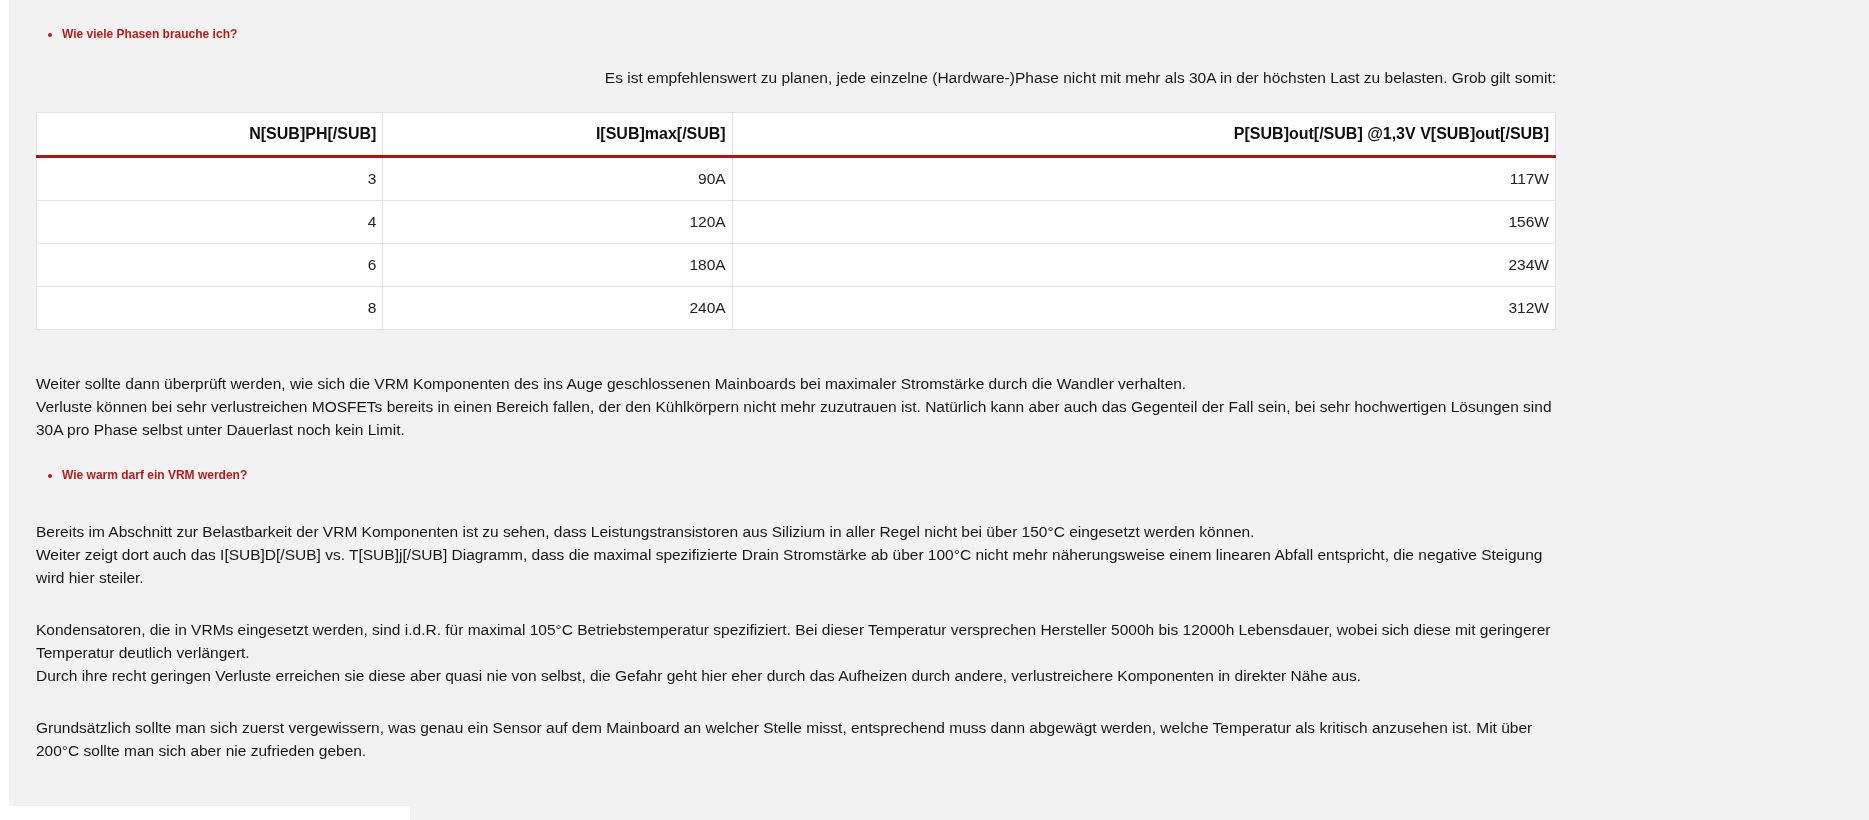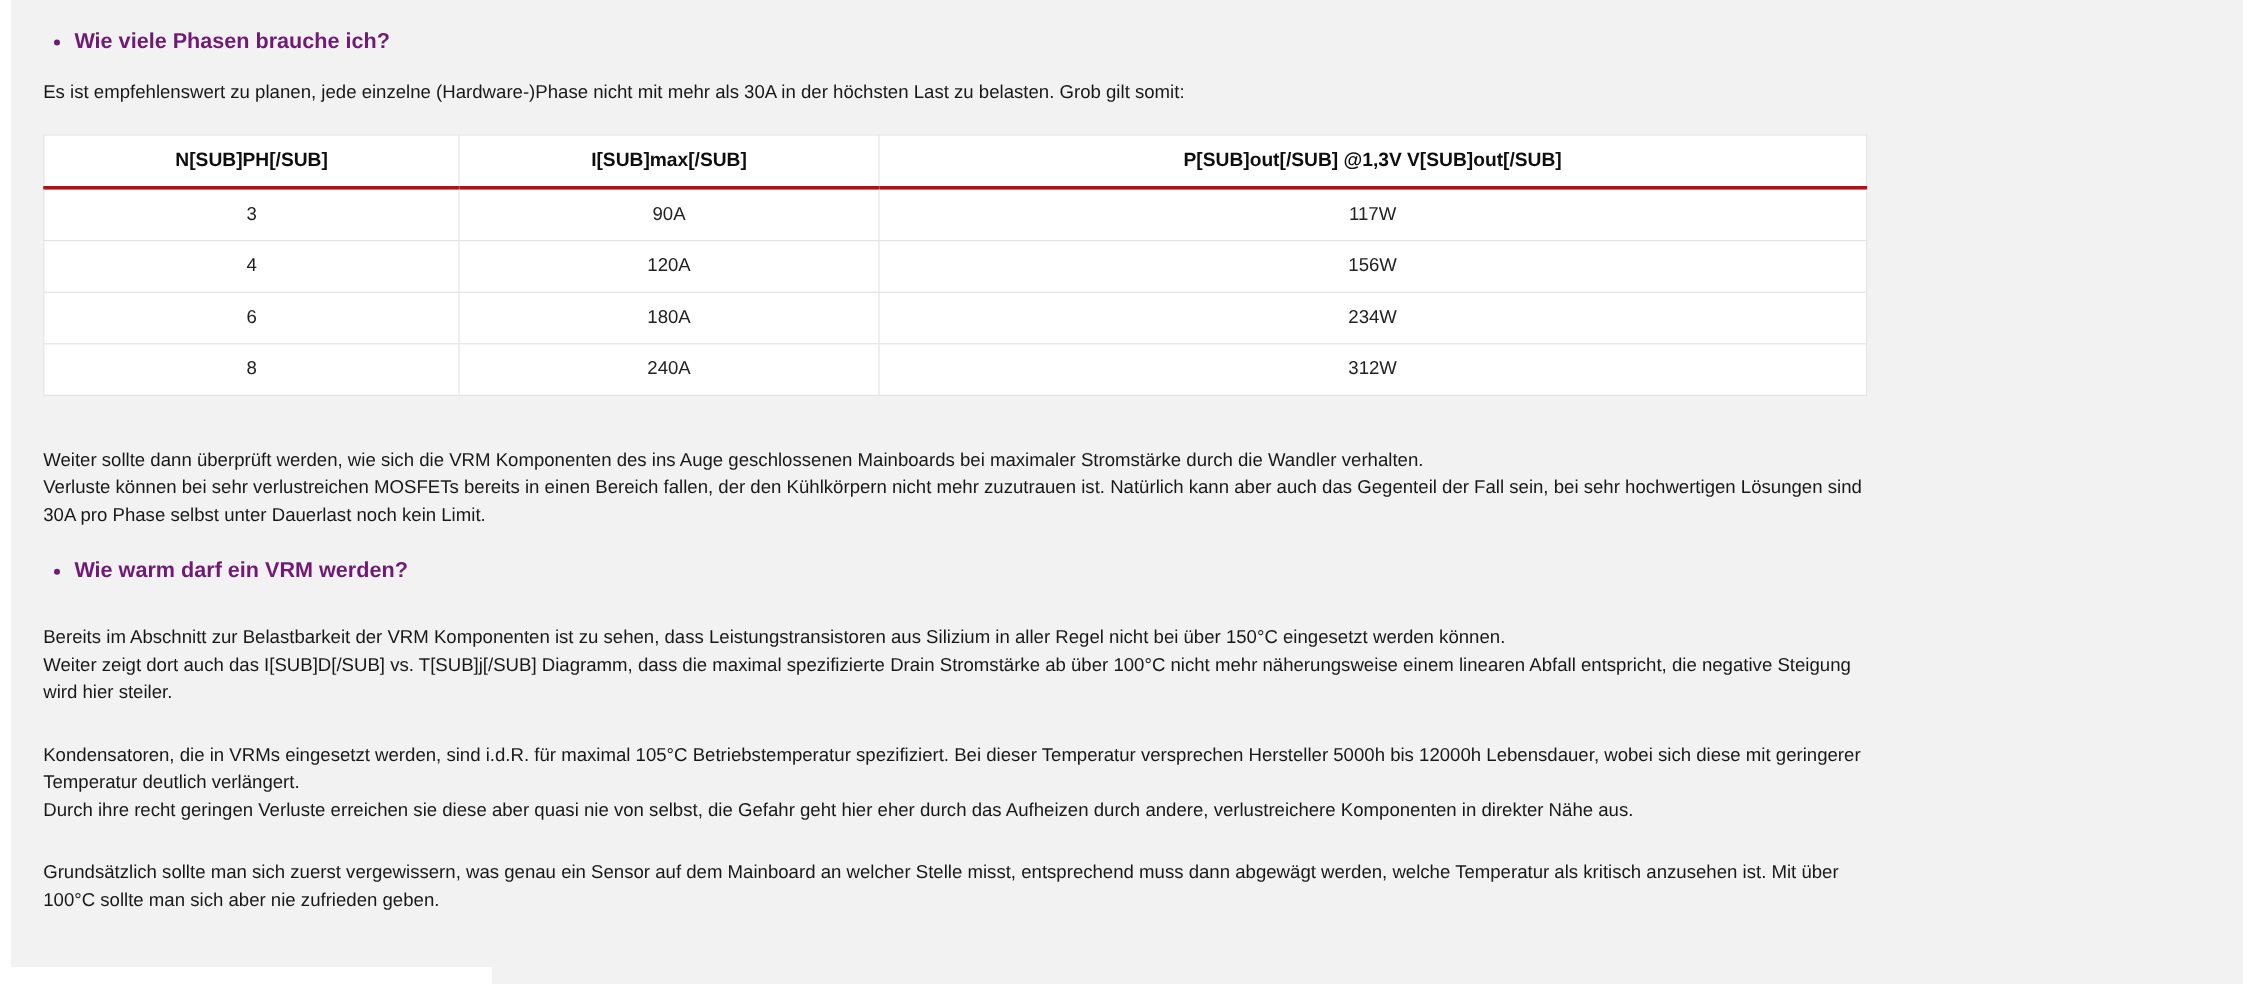--- a/index.html
+++ b/index.html
@@ -39,42 +39,43 @@
     left: 36px; top: 0;
     width: 1520px;
   }
   .heading-list {
     margin: 24px 0 0 0;
     padding: 0 0 0 26px;
     list-style: disc outside;
   }
   .heading-list li {
     font-weight: 700;
-    font-size: 18px;
-    color: #701a75;
+    font-size: 12px;
+    color: #b91c1c;
     line-height: 20px;
   }
   .heading2 { }
   .intro {
     margin: 22px 0 0 0;
     line-height: 23px;
+    text-align: right;
   }
   table.phase-table {
     margin-top: 23px;
     width: 100%;
     table-layout: fixed;
     border-collapse: collapse;
     background: var(--table-bg);
   }
   table.phase-table col.col-n { width: 22.8%; }
   table.phase-table col.col-i { width: 23.0%; }
   table.phase-table col.col-p { width: 54.2%; }
   table.phase-table th, table.phase-table td {
     border: 1px solid var(--table-border);
-    text-align: center;
+    text-align: right;
     padding: 12px 6px;
   }
   table.phase-table th {
     height: 37px;
     font-size: 16px;
     font-weight: 700;
     color: #0e0e0e;
     border-bottom: 3px solid var(--header-rule);
   }
   table.phase-table td {
@@ -149,18 +150,18 @@
     <ul class="heading-list heading2">
       <li>Wie warm darf ein VRM werden?</li>
     </ul>
 
     <p class="body-para para-transistors">Bereits im Abschnitt zur Belastbarkeit der VRM Komponenten ist zu sehen, dass Leistungstransistoren aus Silizium in aller Regel nicht bei über 150°C eingesetzt werden können.
 Weiter zeigt dort auch das I[SUB]D[/SUB] vs. T[SUB]j[/SUB] Diagramm, dass die maximal spezifizierte Drain Stromstärke ab über 100°C nicht mehr näherungsweise einem linearen Abfall entspricht, die negative Steigung wird hier steiler.</p>
 
     <p class="body-para">Kondensatoren, die in VRMs eingesetzt werden, sind i.d.R. für maximal 105°C Betriebstemperatur spezifiziert. Bei dieser Temperatur versprechen Hersteller 5000h bis 12000h Lebensdauer, wobei sich diese mit geringerer Temperatur deutlich verlängert.
 Durch ihre recht geringen Verluste erreichen sie diese aber quasi nie von selbst, die Gefahr geht hier eher durch das Aufheizen durch andere, verlustreichere Komponenten in direkter Nähe aus.</p>
 
-    <p class="body-para">Grundsätzlich sollte man sich zuerst vergewissern, was genau ein Sensor auf dem Mainboard an welcher Stelle misst, entsprechend muss dann abgewägt werden, welche Temperatur als kritisch anzusehen ist. Mit über 100°C sollte man sich aber nie zufrieden geben.</p>
+    <p class="body-para">Grundsätzlich sollte man sich zuerst vergewissern, was genau ein Sensor auf dem Mainboard an welcher Stelle misst, entsprechend muss dann abgewägt werden, welche Temperatur als kritisch anzusehen ist. Mit über 200°C sollte man sich aber nie zufrieden geben.</p>
   </section>
 
 </div>
 
 <div class="status-strip"></div>
 
 </body></html>

